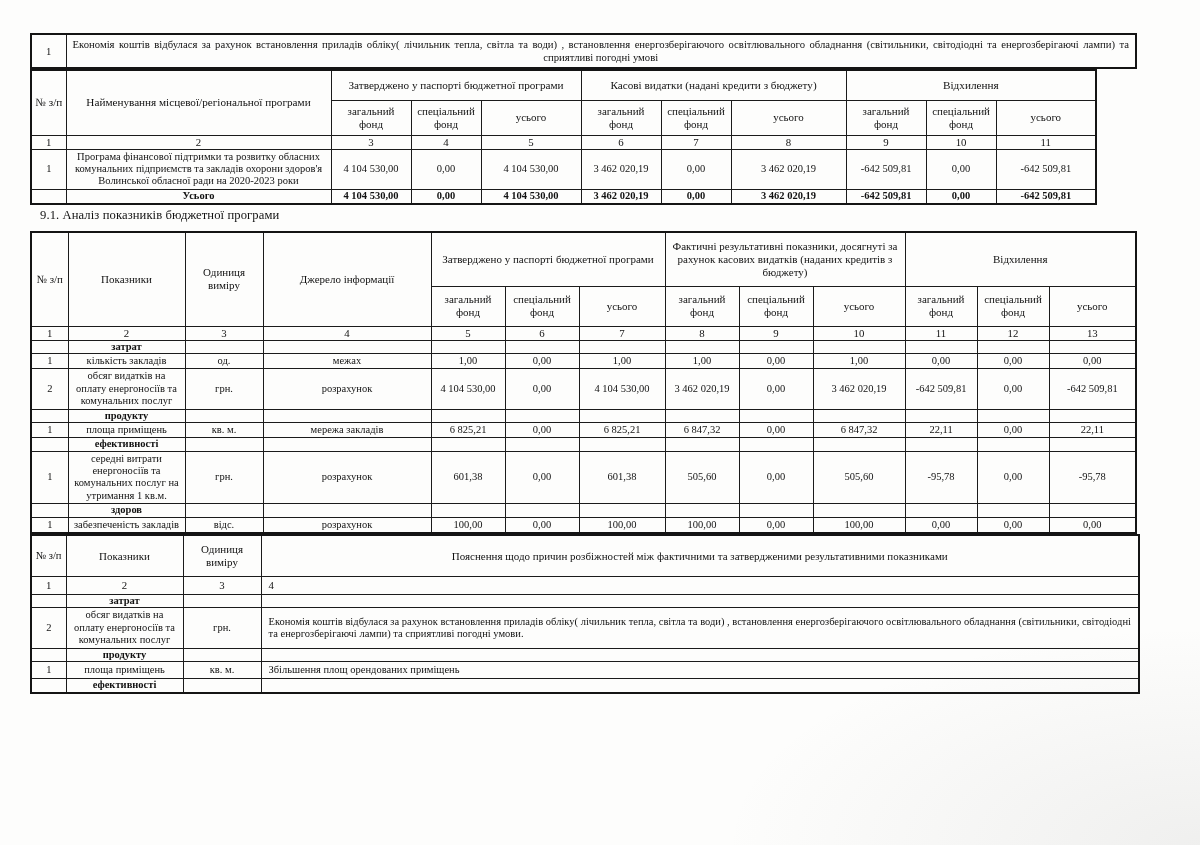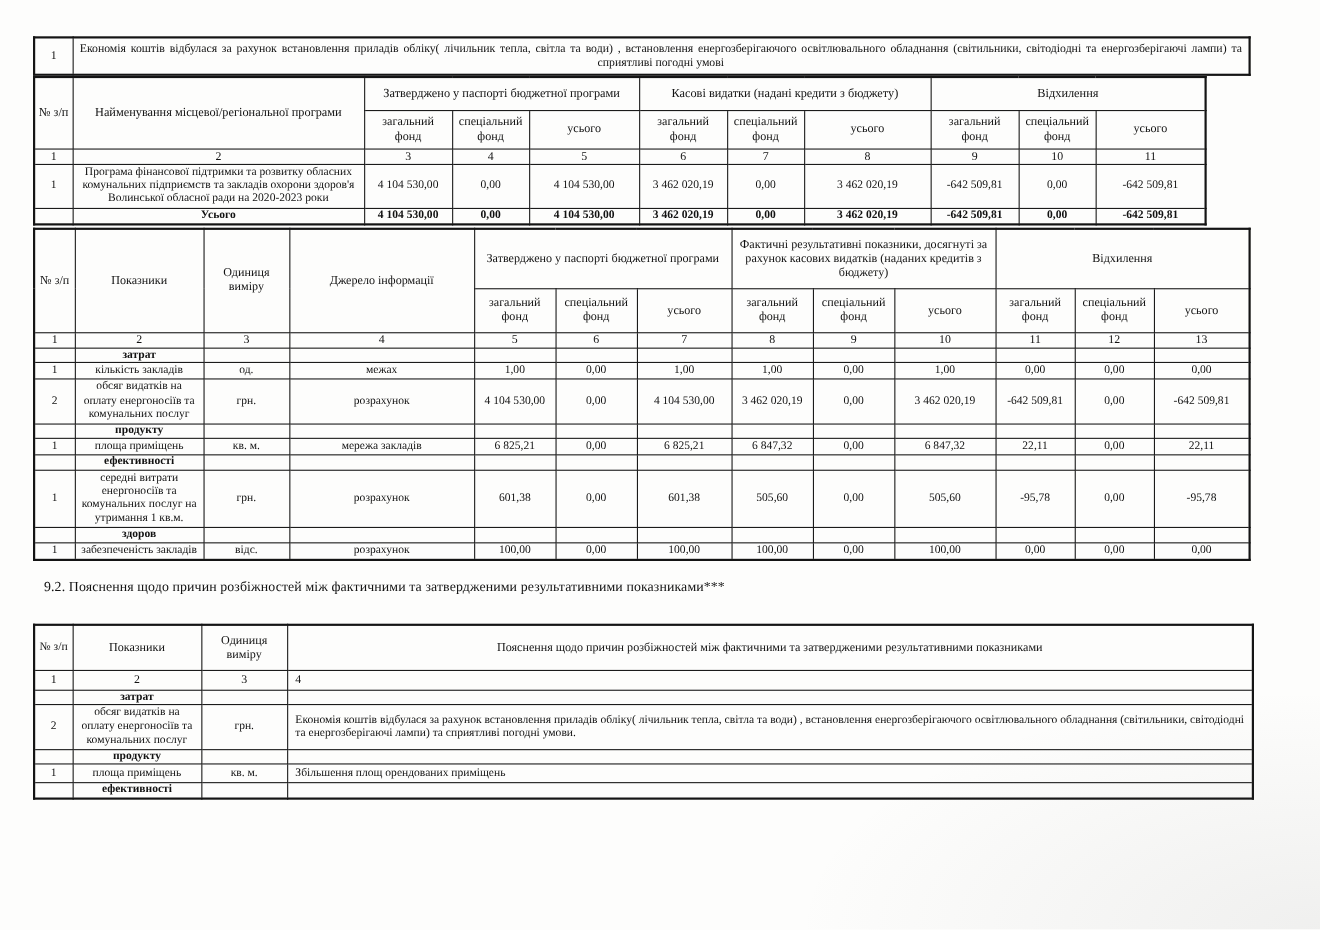--- a/index.html
+++ b/index.html
@@ -171,20 +171,21 @@
           <td>3 462 020,19</td>
           <td>0,00</td>
           <td>3 462 020,19</td>
           <td>-642 509,81</td>
           <td>0,00</td>
           <td>-642 509,81</td>
         </tr>
       </tbody>
   </table>
 
+  <div class="h-sec h91">9.1. Аналіз показників бюджетної програми</div>
 
   <table class="t91">
     <colgroup>
       <col style="width:37px">
         <col style="width:117px">
         <col style="width:78px">
         <col style="width:168px">
       <col style="width:74px">
         <col style="width:74px">
         <col style="width:86px">
@@ -364,21 +365,20 @@
           <td>100,00</td>
           <td>0,00</td>
           <td>100,00</td>
           <td>0,00</td>
           <td>0,00</td>
           <td>0,00</td>
         </tr>
       </tbody>
   </table>
 
-  <div class="h-sec h92">9.2. Пояснення щодо причин розбіжностей між фактичними та затвердженими результативними показниками***</div>
 
   <table class="t92">
     <colgroup>
       <col style="width:35px">
         <col style="width:117px">
         <col style="width:78px">
         <col>
     </colgroup>
     <thead>
       <tr>

